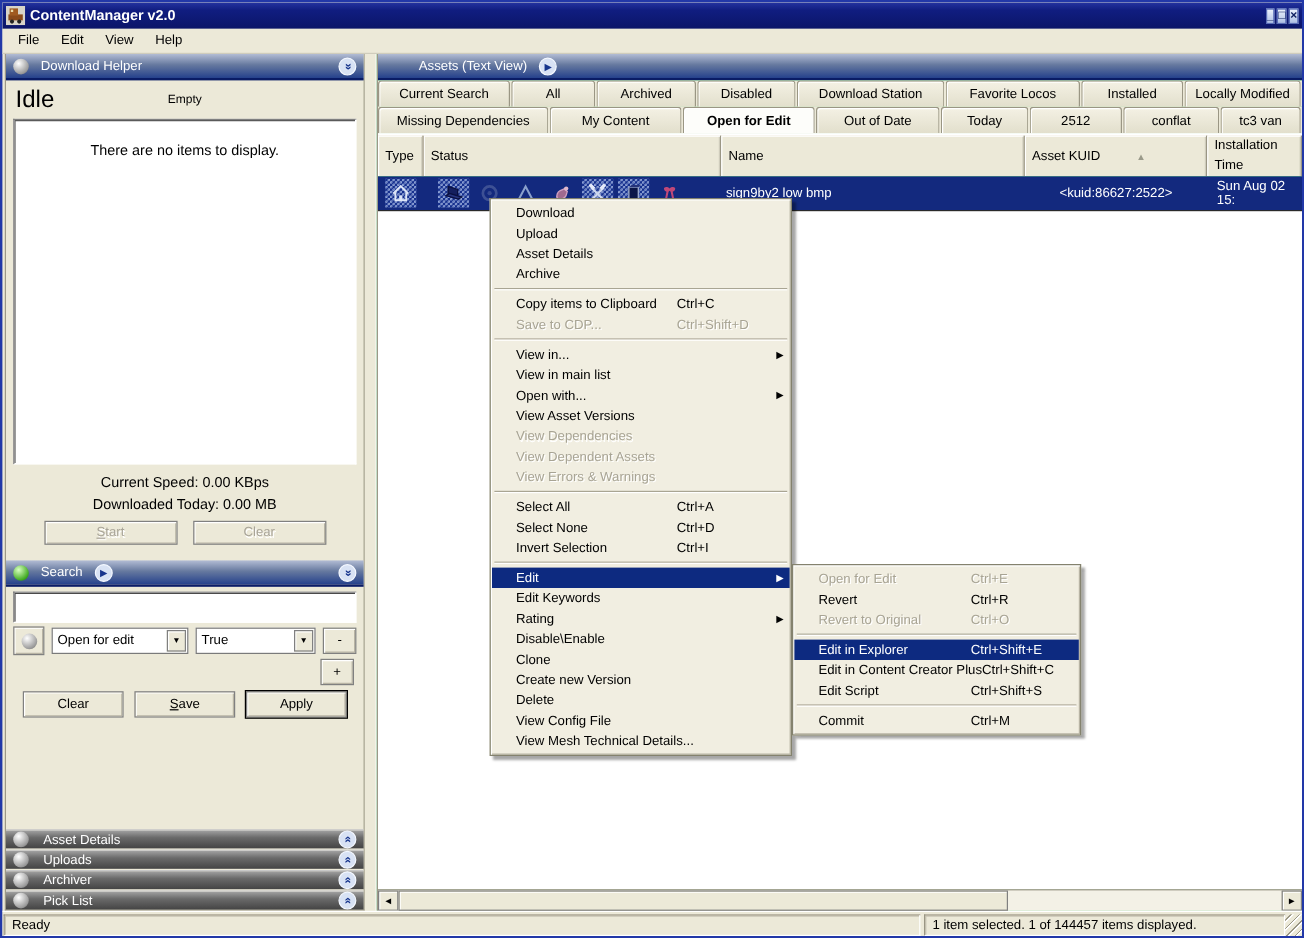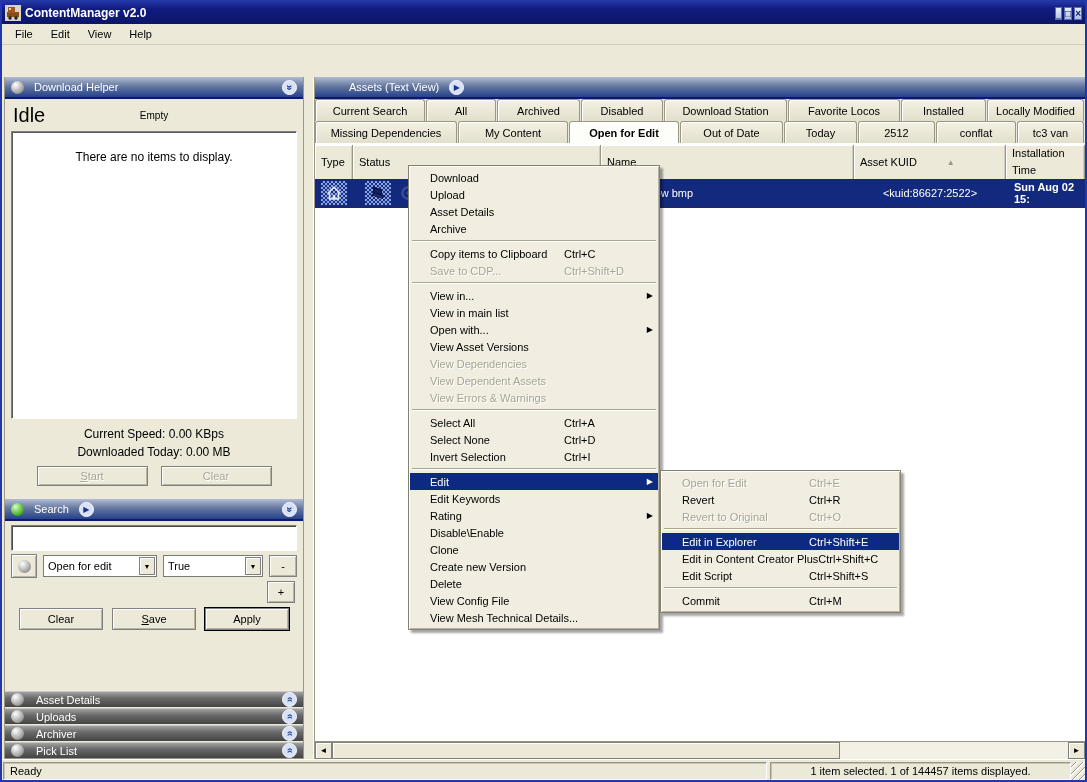--- a/index.html
+++ b/index.html
@@ -11,21 +11,21 @@
   .titlebar { height:22px; background:linear-gradient(180deg,#2433a0 0%, #101d80 30%, #0b1568 100%); display:flex; align-items:center; padding:0 3px; flex:0 0 22px;justify-content:center; }
   .title-icon { width:16px; height:16px; margin-right:4px; }
   .title-text { color:#fff; font-weight:bold; font-size:12px; flex:1; }
   .winbtn { width:18px; height:15px; margin-left:2px; background:linear-gradient(180deg,#eaf0fc,#aebfe4); border:1px solid #5a6eb8; font-size:10px; line-height:12px; text-align:center; color:#102060; font-weight:bold; }
 
   
   .menubar { height:21px; background:#ece9d8; border-bottom:1px solid #cfccbc; display:flex; align-items:center; padding-left:4px; flex:0 0 21px; }
   .mb-item { padding:2px 9px; }
 
   
-  .bodyrow { flex:1; display:flex; min-height:0;margin-top:32px; }
+  .bodyrow { flex:1; display:flex; min-height:0; }
   .leftcol { flex:0 0 298px; display:flex; flex-direction:column; border:1px solid #9c9886; border-top:none; margin:0 0 0 2px; background:#ece9d8; }
   .splitter { flex:0 0 10px; background:#ece9d8; border-right:1px solid #fff; }
   .maincol { flex:1; display:flex; flex-direction:column; border-left:1px solid #9c9886; background:#22c55e; min-width:0; }
 
   
   .phead { height:22px; flex:0 0 22px; background:linear-gradient(180deg,#b2bcd4 0%, #66799f 45%, #25418c 100%); border-bottom:2px solid #0a1c66; display:flex; align-items:center; color:#fff; padding:0 6px; }
   .phead .ptitle { margin-left:10px; margin-right:10px; }
   .sphere { width:13px; height:13px; border-radius:50%; background:radial-gradient(circle at 35% 30%, #ffffff, #9a9a9a 70%, #5c5c5c); }
   .sphere.green { background:radial-gradient(circle at 35% 30%, #d8ffc0, #3faa20 70%, #1a6a08); }
   .circbtn { width:15px; height:15px; border-radius:50%; background:#d8e2f4; border:1px solid #f4f8ff; color:#16348c; font-size:8px; line-height:13px; text-align:center; }
@@ -81,21 +81,21 @@
   .tbody { flex:1; background:#fff; border-top:1px solid #2a2a2a; }
   .hscroll { flex:0 0 17px; display:flex; background:#f3f1e6; border-top:1px solid #9a9684; }
   .sb-btn { flex:0 0 17px; height:17px; background:#ece9d8; border:1px solid #808080; box-shadow:inset 1px 1px 0 #fff; font-size:8px; text-align:center; line-height:15px; }
   .sb-track { flex:1; position:relative; }
   .sb-thumb { position:absolute; left:0; top:0; bottom:0; width:69%; background:#ece9d8; border:1px solid #808080; box-shadow:inset 1px 1px 0 #fff; }
 
   
   .statusbar { flex:0 0 20px; display:flex; background:#ece9d8; border-top:1px solid #fff; padding-top:2px; }
   .sb-sect { border:1px solid #9a9684; border-bottom-color:#fff; border-right-color:#fff; box-shadow:inset 1px 1px 0 #c8c4b4; padding:1px 6px; line-height:14px; }
   .sb-ready { flex:0 0 764px; margin-left:1px; }
-  .sb-info { flex:1; margin-left:3px;text-align:center; }
+  .sb-info { flex:1; margin-left:3px; }
   .sb-grip { flex:0 0 14px; background:repeating-linear-gradient(135deg, transparent 0 3px, #9a9684 3px 4px, #fff 4px 5px); }
 
   
   .menu { position:absolute; background:#f1eee1; border:1px solid #84826e; box-shadow:inset 1px 1px 0 #fff, inset -1px -1px 0 #b8b4a4, 3px 3px 2px rgba(0,0,0,0.35); padding:3px 1px; z-index:50; }
   .menu.ctx { left:406px; top:163px; width:252px; }
   .menu.sub { left:658px; top:468px; width:241px; }
   .mi { height:17px; display:flex; align-items:center; padding:0 6px 0 20px; position:relative; }
   .mi .lbl { white-space:nowrap; }
   .mi .sc { margin-left:auto; width:88px; text-align:left; flex:0 0 88px; }
   .menu.sub .mi .sc { width:84px; flex:0 0 84px; }
@@ -293,21 +293,21 @@
             </span>
             <span class="icon16">
               <svg viewBox="0 0 16 16">
                 <path d="M8 4.5C6.2 2.6 3 3.4 4 5.4s3.2 1.8 4 .8c.8 1 3 1.2 4-.8s-2.2-2.8-4-.9z" fill="#c04878"></path>
                 <path d="M6.6 6.2 5.2 13M9.4 6.2 10.8 13" stroke="#c04878" stroke-width="1.5" fill="none"></path>
               </svg>
             </span>
           </div>
           <div class="td" style="flex: 0 0 253px; padding-left: 4px;">sign9by2 low bmp</div>
           <div class="td" style="flex: 0 0 152px; justify-content: center;">&lt;kuid:86627:2522&gt;</div>
-          <div class="td" style="flex: 1 1 0%; padding-left: 8px; font-weight: bold;">Sun Aug 02 15:</div>
+          <div class="td" style="flex: 1 1 0%; padding-left: 8px;">Sun Aug 02 15:</div>
         </div>
       <div class="tbody"></div>
       <div class="hscroll">
         <div class="sb-btn">◄</div>
         <div class="sb-track">
             <div class="sb-thumb"></div>
           </div>
         <div class="sb-btn">►</div>
       </div>
     </div>

